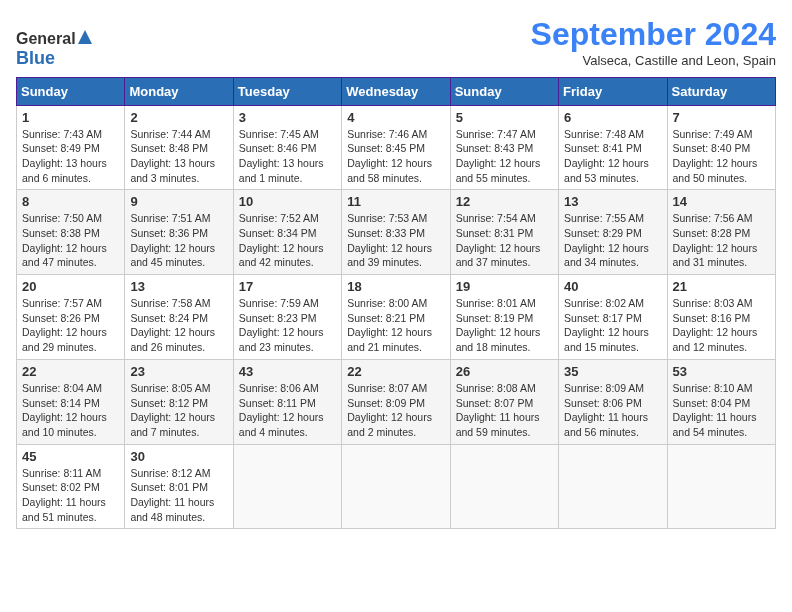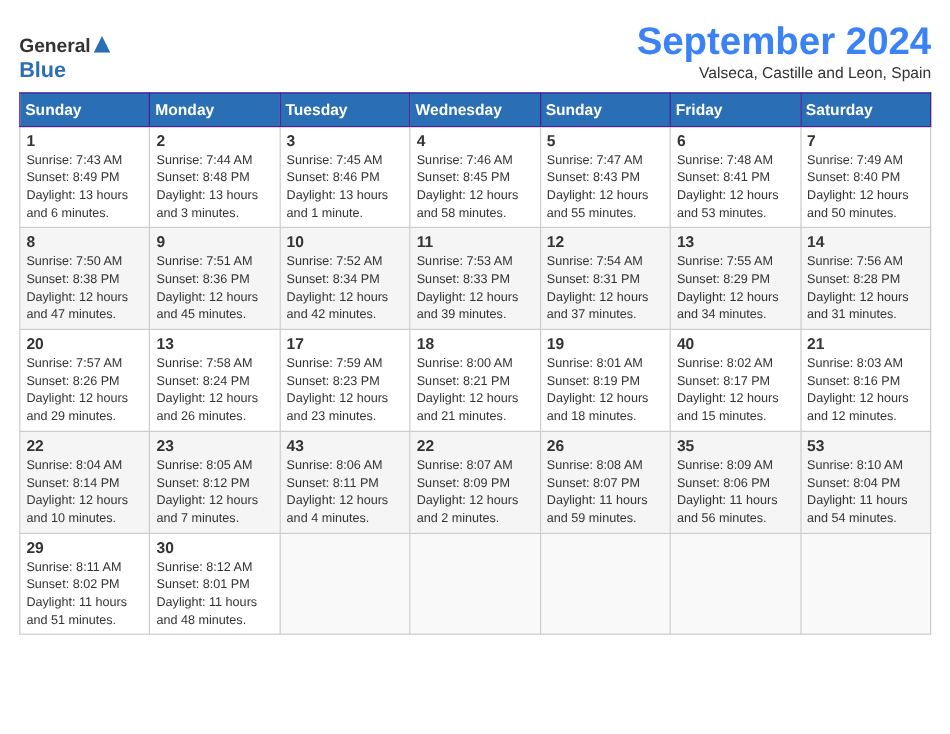--- a/index.html
+++ b/index.html
@@ -294,21 +294,21 @@
       <td>
         <span class="day-num">53</span>
         <div class="day-info">
           Sunrise: 8:10 AM<br>Sunset: 8:04 PM<br>Daylight: 11 hours and 54 minutes.
         </div>
       </td>
     </tr>
 
     <tr>
       <td>
-        <span class="day-num">29</span>
+        <span class="day-num">45</span>
         <div class="day-info">
           Sunrise: 8:11 AM<br>Sunset: 8:02 PM<br>Daylight: 11 hours and 51 minutes.
         </div>
       </td>
       <td>
         <span class="day-num">30</span>
         <div class="day-info">
           Sunrise: 8:12 AM<br>Sunset: 8:01 PM<br>Daylight: 11 hours and 48 minutes.
         </div>
       </td>

